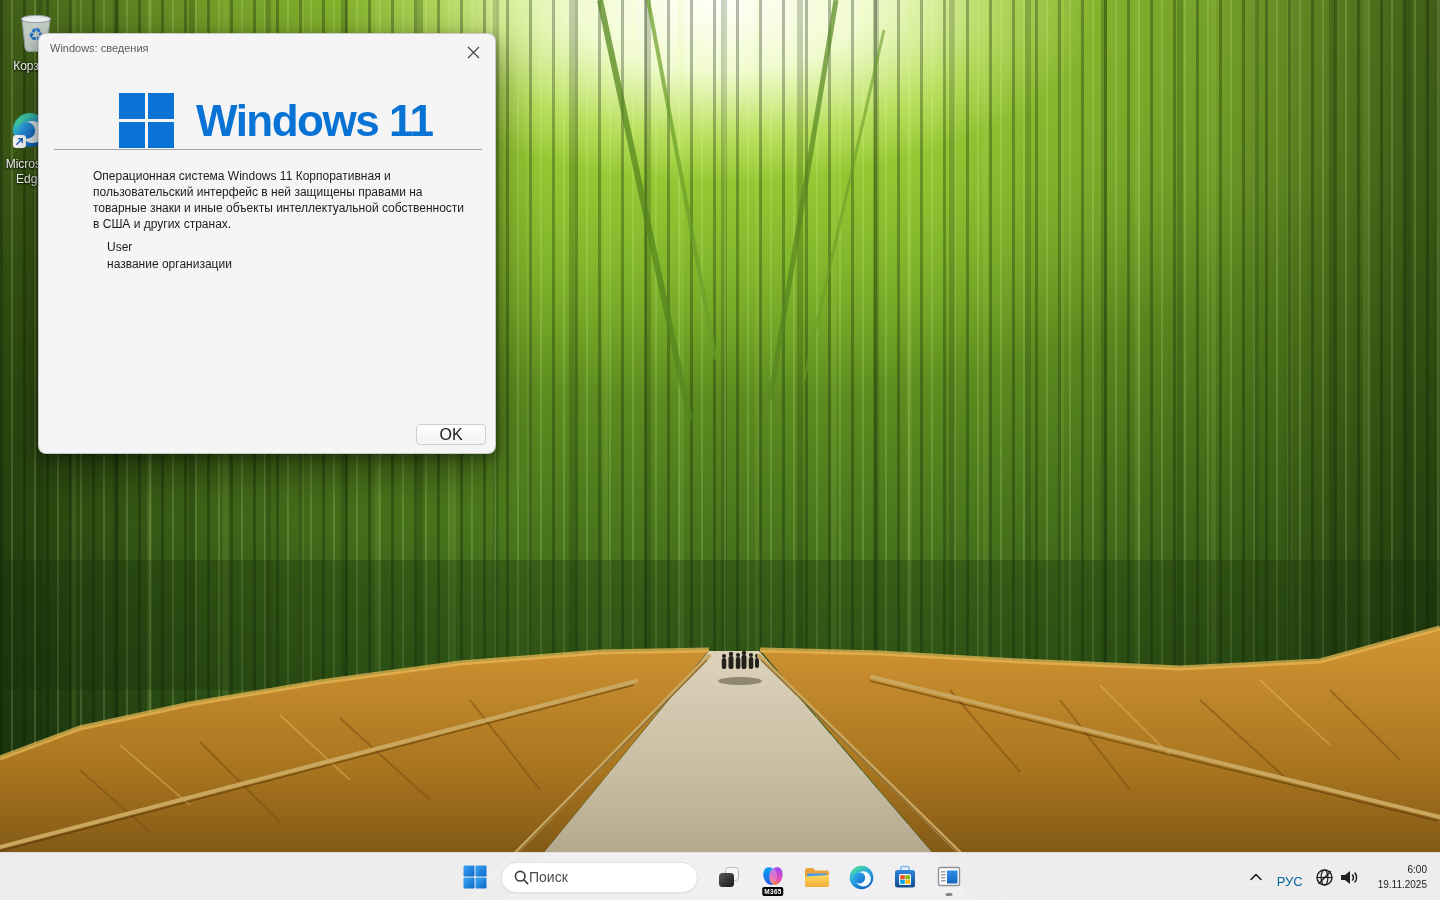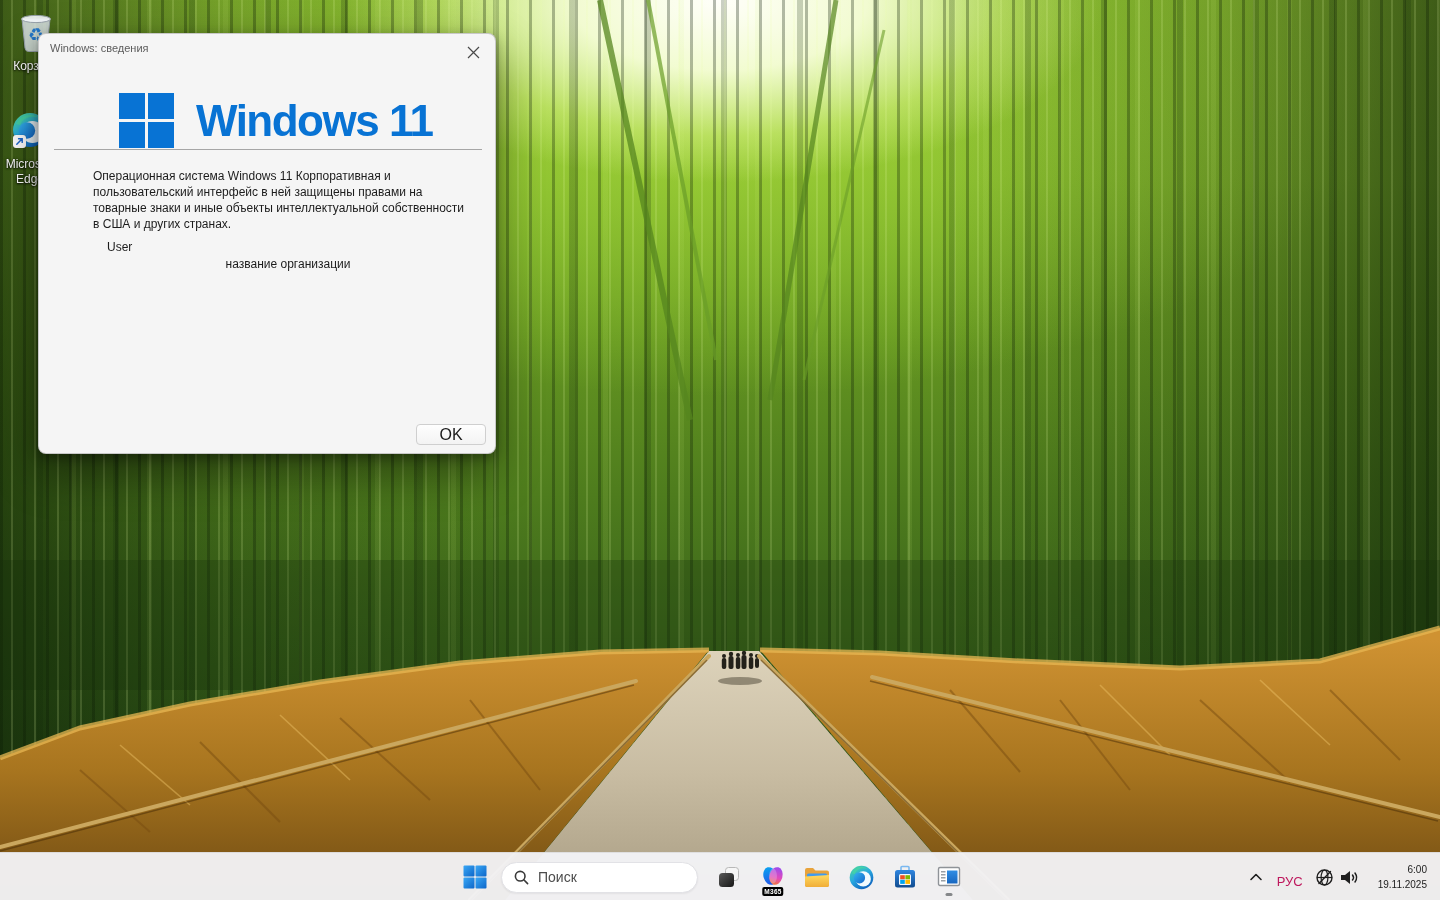--- a/index.html
+++ b/index.html
@@ -36,44 +36,44 @@
   .logo-row { position:absolute; left:80px; top:50px; height:55px; display:flex; align-items:flex-end;margin-top:9px; }
   .win-squares { width:55px; height:55px; display:grid; grid-template-columns:26px 26px; grid-template-rows:26px 26px; gap:3px; }
   .win-squares div { background:#0873d4; }
   .win-brand { margin-left:22px; font-size:44px; font-weight:bold; letter-spacing:-1.5px; color:#0873d4; line-height:55px; white-space:nowrap; }
   .dlg-sep { position:absolute; left:15px; top:115px; width:428px; height:1px; background:#a6a6a6; }
   .dlg-body { position:absolute; left:54px; top:124px; width:376px; font-size:12px; line-height:16px; color:#1c1c1c; }
   .dlg-body p { margin:0; }
   .p-trademark { margin-top:10px !important; }
   .p-license { margin-top:54px !important; }
   .p-user { margin-top:7px !important; padding-left:14px; }
-  .p-org  { margin-top:1px !important; padding-left:14px;text-align:center; }
+  .p-org  { margin-top:1px !important; padding-left:14px; }
   .dlg-link { color:#0a62c9; text-decoration:underline; cursor:pointer; }
   .ok-btn { position:absolute; left:377px; top:390px; width:70px; height:21px; font-size:16px; color:#1a1a1a;
     background:linear-gradient(#fefefe,#f3f3f3); border:1px solid #cfcfcf; border-radius:4px; font-family:inherit; cursor:pointer; }
 
   
   .taskbar { position:absolute; left:0; bottom:0; width:1440px; height:48px; z-index:20;
     background:rgba(242,243,246,0.96); border-top:1px solid rgba(0,0,0,0.07); }
   .tb-center { position:absolute; left:455px; top:0; height:48px; display:flex; align-items:center; }
   .tb-btn { width:40px; height:40px; margin-top:0; display:flex; align-items:center; justify-content:center;
     position:relative; border-radius:6px; cursor:pointer; }
   .tb-gap { width:4px; }
   .search-box { width:197px; height:31px; margin:0 11px 0 6px; background:#fff; border:1px solid #e2e2e6;
     border-radius:16px; display:flex; align-items:center; padding:0 12px; box-shadow:0 1px 2px rgba(0,0,0,0.06); }
   .search-box input { border:none; outline:none; background:transparent; font-size:14px; color:#454545;
-    margin-left:9px; width:140px; font-family:inherit; }
+    width:140px; font-family:inherit; }
   .search-box input::placeholder { color:#4c4c4c; opacity:1; }
   .m365-badge { position:absolute; bottom:1px; left:50%; transform:translateX(-50%); background:#000; color:#fff;
     font-size:6.5px; font-weight:bold; letter-spacing:.3px; padding:1px 2px; border-radius:2px; line-height:7px; }
   .run-indicator { position:absolute; bottom:1px; left:50%; transform:translateX(-50%); width:7px; height:3px;
     border-radius:2px; background:#85878a; }
   .tb-right { position:absolute; right:0; top:0; height:48px; display:flex; align-items:center; padding-right:13px; }
   .tray-item { display:flex; align-items:center; justify-content:center; cursor:pointer; border-radius:4px; }
-  .tray-lang { font-size:13px; color:#be185d; margin:8px 12px 0 14px; }
+  .tray-lang { font-size:13px; color:#0369a1; margin:8px 12px 0 14px; }
   .tray-clock { margin-left:18px; text-align:right; font-size:10px; color:#1b1b1b; line-height:15px; cursor:pointer; }
 </style>
 </head>
 <body>
 
 <svg width="0" height="0" style="position:absolute">
   <defs>
     <linearGradient id="startG" x1="0" y1="0" x2="1" y2="1">
       <stop offset="0" stop-color="#3aa8f6"></stop>
         <stop offset="1" stop-color="#0d66c9"></stop>

